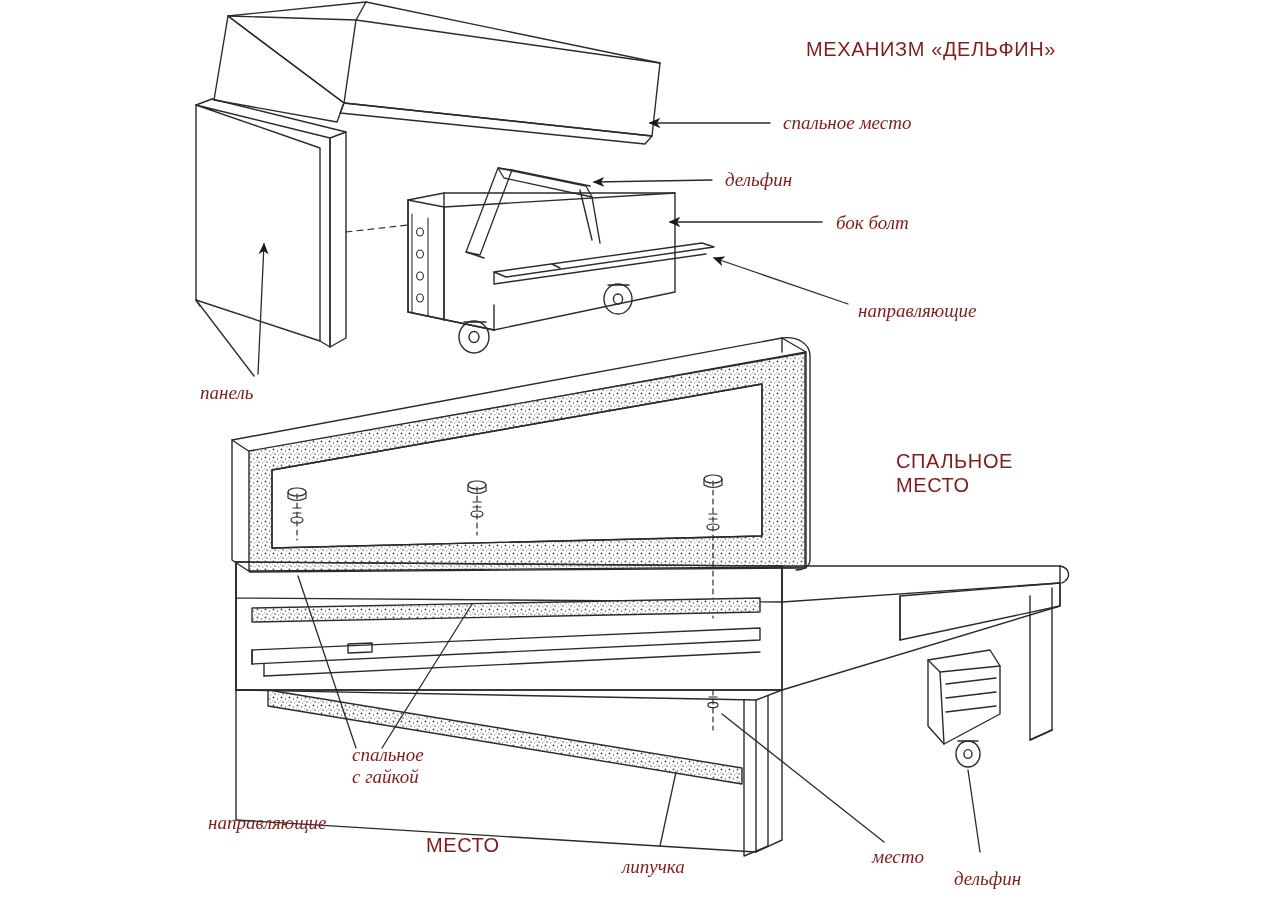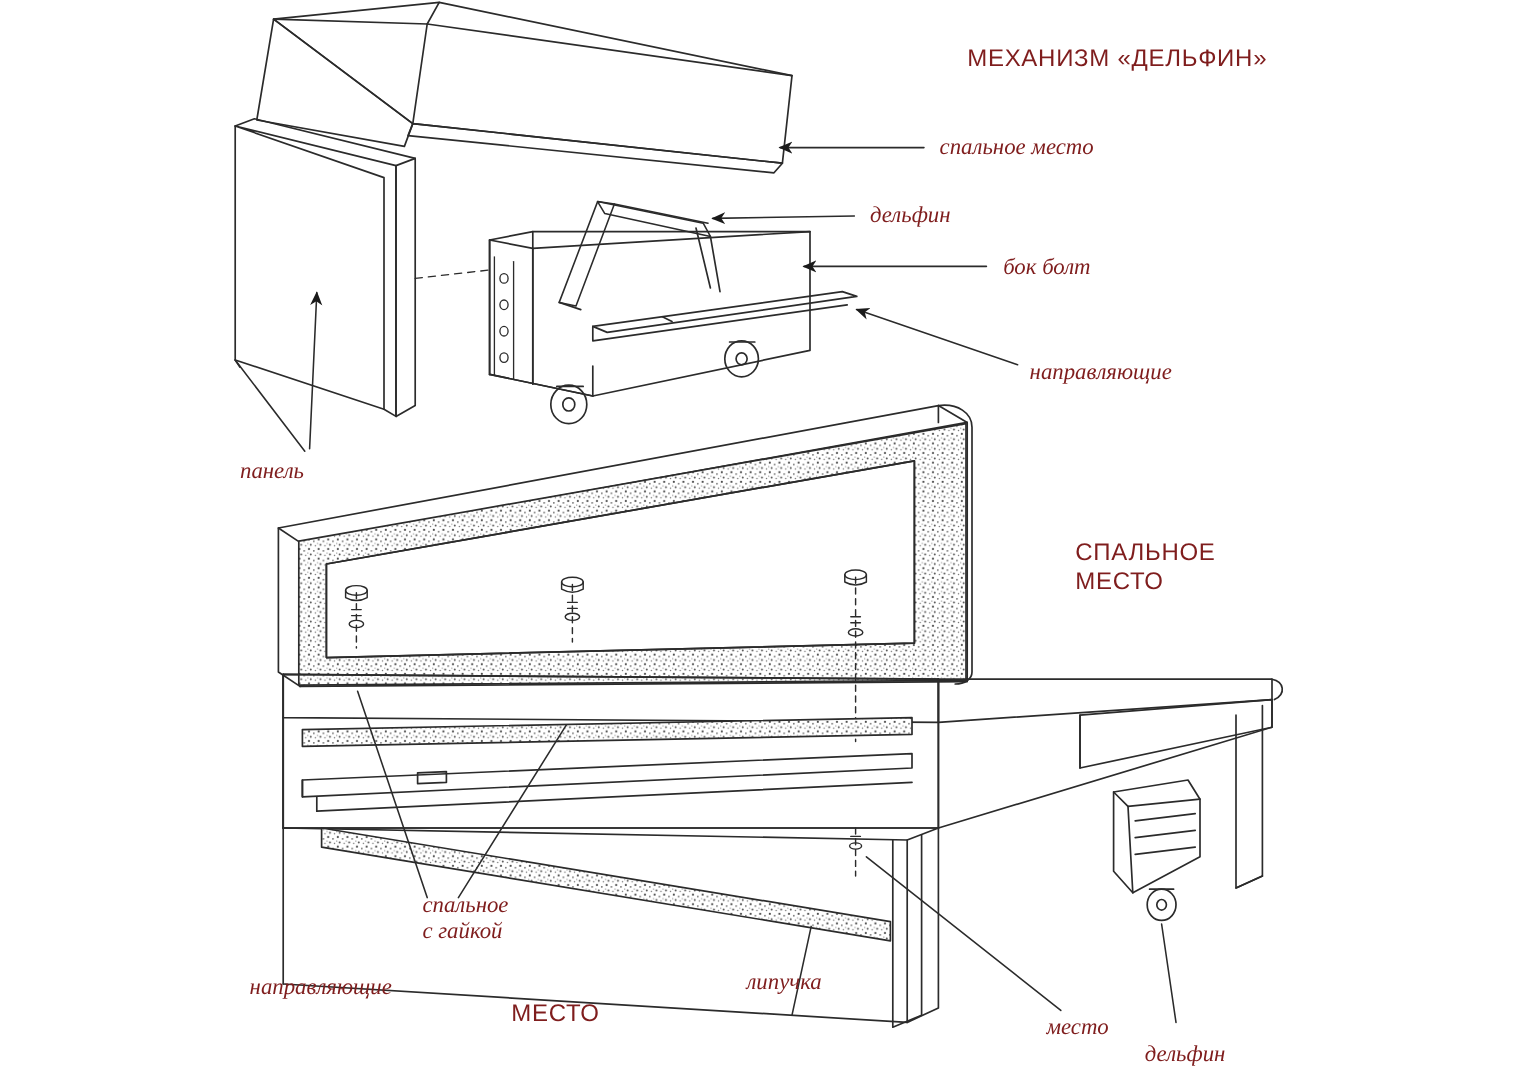--- a/index.html
+++ b/index.html
@@ -238,19 +238,19 @@
   <div class="lbl lbl-caps big" style="left:896px; top:450px;">СПАЛЬНОЕ
 МЕСТО</div>
 
   <div class="lbl lbl-italic" style="left:352px; top:744px;">спальное
 с гайкой</div>
 
   <div class="lbl lbl-italic" style="left:208px; top:812px;">направляющие</div>
 
   <div class="lbl lbl-caps big" style="left:426px; top:834px;">МЕСТО</div>
 
-  <div class="lbl lbl-italic" style="left:622px; top:808px;">липучка</div>
+  <div class="lbl lbl-italic" style="left:622px; top:856px;">липучка</div>
 
   <div class="lbl lbl-italic" style="left:872px; top:846px;">место</div>
 
   <div class="lbl lbl-italic" style="left:954px; top:868px;">дельфин</div>
 
 </div>
 
 </body></html>

